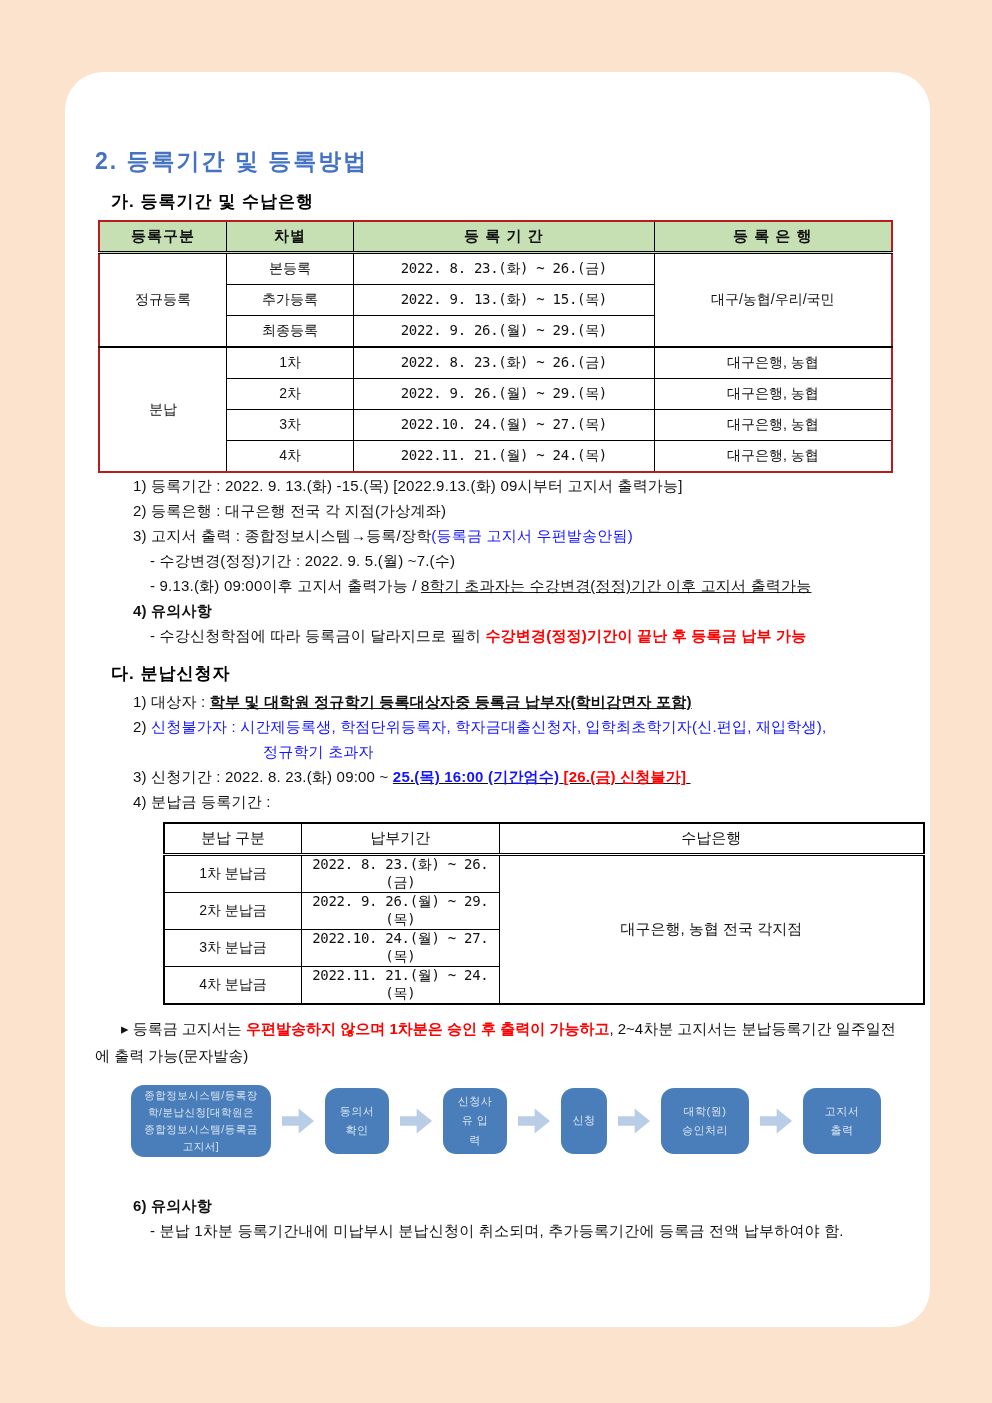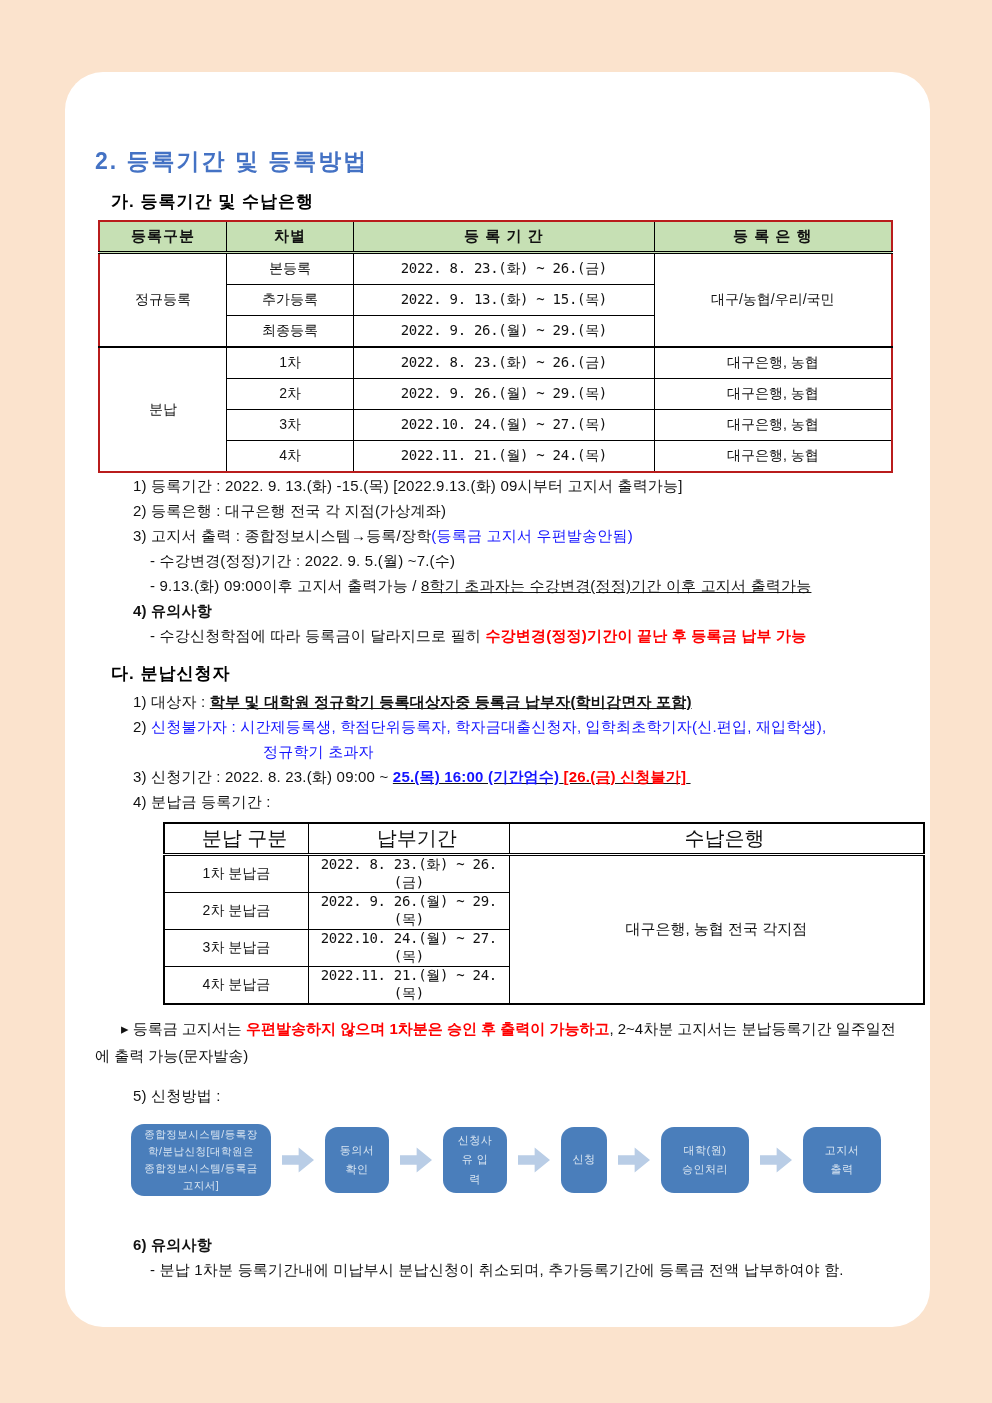--- a/index.html
+++ b/index.html
@@ -43,21 +43,21 @@
   .sub{margin-left:55px;}
   .cont2{margin-left:168px;}
   .b{font-weight:bold;}
   .blue{color:#1414FF;}
   .red{color:#FF0000;}
   .u{text-decoration:underline;}
 
   
   .t2{width:762px;margin:8px 0 0 68px;border:2px solid #000;table-layout:fixed;}
   .t2 th,.t2 td{border:1px solid #000;text-align:center;vertical-align:middle;padding:0;}
-  .t2 th{font-size:20px;font-weight:normal;height:29px;border-bottom:3px double #000;padding-left:16px;}
+  .t2 th{font-size:15px;font-weight:normal;height:29px;border-bottom:3px double #000;}
   .t2 td{height:25px;font-size:14px;}
   .t2 .w1{width:18%;}.t2 .w2{width:26%;}.t2 .w3{width:56%;margin-top:31px;}
   .t2 .bank{font-size:15px;}
 
   .note{font-size:15px;line-height:27px;margin:10px 0 0 0;text-indent:26px;}
   .note-body{text-indent:0;display:inline;}
 
   .item5{margin-top:14px;}
 
   
@@ -193,21 +193,20 @@
         <td>4차 분납금</td>
         <td class="date">2022.11. 21.(월) ~ 24.(목)</td>
       </tr>
     </tbody>
   </table>
 
   <div class="note">
     <span>▸</span><span class="note-body"><span> 등록금 고지서는 </span><span class="red b">우편발송하지 않으며 1차분은 승인 후 출력이 가능하고</span><span>, 2~4차분 고지서는 분납등록기간 일주일전에 출력 가능(문자발송)</span></span>
   </div>
 
-  <div class="item item5">5) 신청방법 :</div>
 
   <div class="flow">
     <div class="fbox fb1">종합정보시스템/등록장학/분납신청[대학원은 종합정보시스템/등록금 고지서]</div>
     <div class="farrow"></div>
     <div class="fbox fb2">동의서 확인</div>
     <div class="farrow"></div>
     <div class="fbox fb3">신청사유 입력</div>
     <div class="farrow"></div>
     <div class="fbox fb4">신청</div>
     <div class="farrow"></div>

